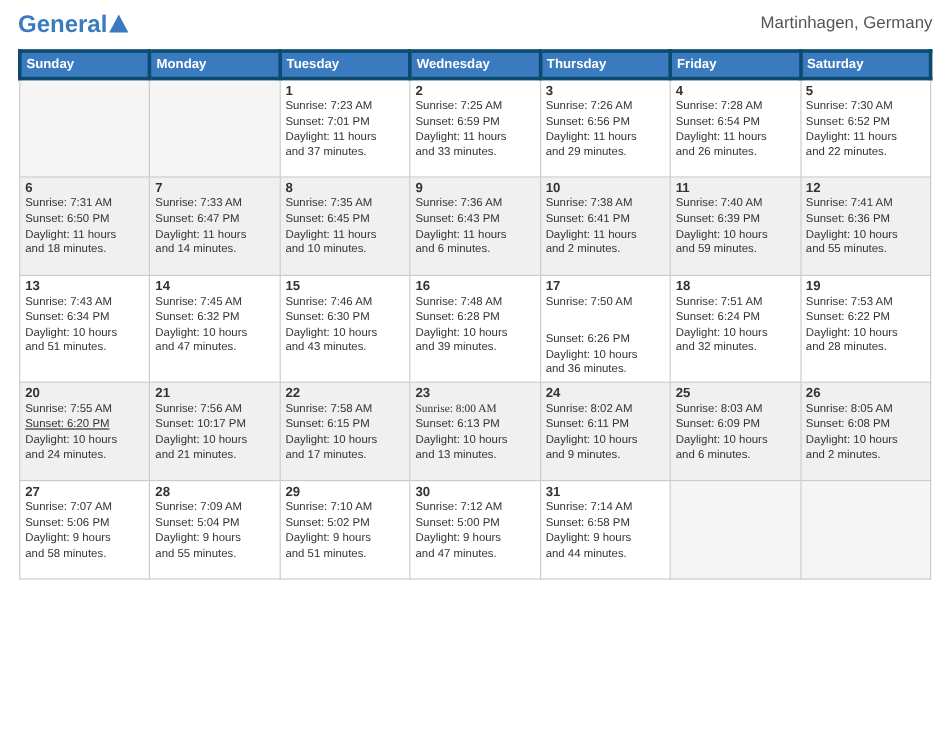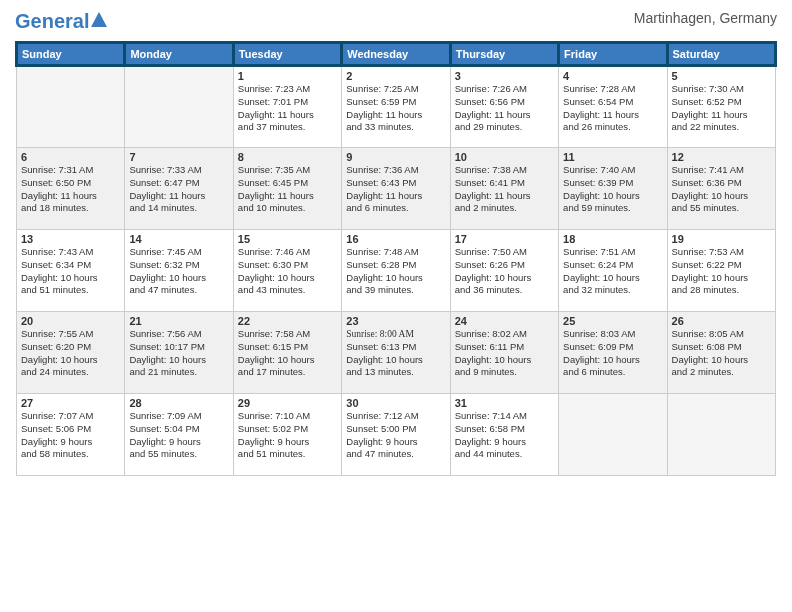--- a/index.html
+++ b/index.html
@@ -227,21 +227,21 @@
           <td>
             <span class="day-num">16</span>
             <span style="display: block; line-height: 1.35;">Sunrise: 7:48 AM</span>
             <span style="display: block; line-height: 1.35;">Sunset: 6:28 PM</span>
             <span style="display: block; line-height: 1.35;">Daylight: 10 hours</span>
             <span style="display: block; line-height: 1.35;">and 39 minutes.</span>
           </td>
           <td>
             <span class="day-num">17</span>
             <span style="display: block; line-height: 1.35;">Sunrise: 7:50 AM</span>
-            <span style="display: block; line-height: 1.35;">Sunset: 6:26 PM</span>
+            <span style="display: block; line-height: 1.35; margin-top: 18px;">Sunset: 6:26 PM</span>
             <span style="display: block; line-height: 1.35;">Daylight: 10 hours</span>
             <span style="display: block; line-height: 1.35;">and 36 minutes.</span>
           </td>
           <td>
             <span class="day-num">18</span>
             <span style="display: block; line-height: 1.35;">Sunrise: 7:51 AM</span>
             <span style="display: block; line-height: 1.35;">Sunset: 6:24 PM</span>
             <span style="display: block; line-height: 1.35;">Daylight: 10 hours</span>
             <span style="display: block; line-height: 1.35;">and 32 minutes.</span>
           </td>
@@ -250,21 +250,21 @@
             <span style="display: block; line-height: 1.35;">Sunrise: 7:53 AM</span>
             <span style="display: block; line-height: 1.35;">Sunset: 6:22 PM</span>
             <span style="display: block; line-height: 1.35;">Daylight: 10 hours</span>
             <span style="display: block; line-height: 1.35;">and 28 minutes.</span>
           </td>
         </tr>
         <tr class="row-shaded">
           <td>
             <span class="day-num">20</span>
             <span style="display: block; line-height: 1.35;">Sunrise: 7:55 AM</span>
-            <span style="display: block; line-height: 1.35;">Sunset: 6:20 PM</span>
+            <span style="display: block; line-height: 1.35; text-decoration: underline;">Sunset: 6:20 PM</span>
             <span style="display: block; line-height: 1.35;">Daylight: 10 hours</span>
             <span style="display: block; line-height: 1.35;">and 24 minutes.</span>
           </td>
           <td>
             <span class="day-num">21</span>
             <span style="display: block; line-height: 1.35;">Sunrise: 7:56 AM</span>
             <span style="display: block; line-height: 1.35;">Sunset: 10:17 PM</span>
             <span style="display: block; line-height: 1.35;">Daylight: 10 hours</span>
             <span style="display: block; line-height: 1.35;">and 21 minutes.</span>
           </td>

